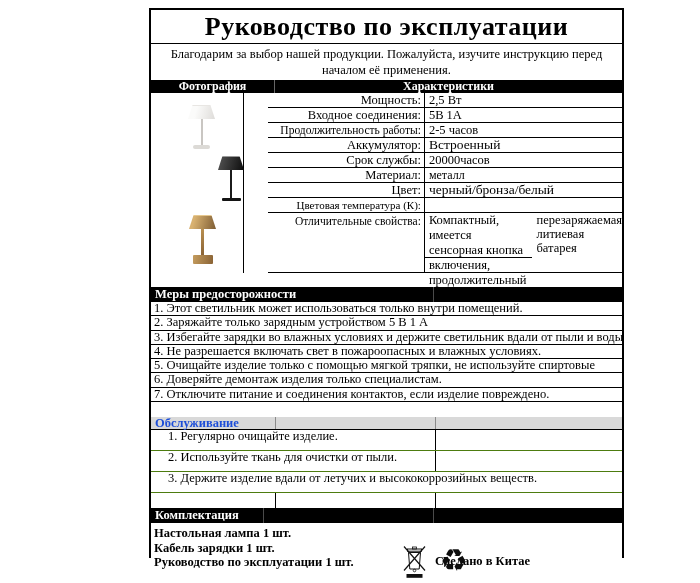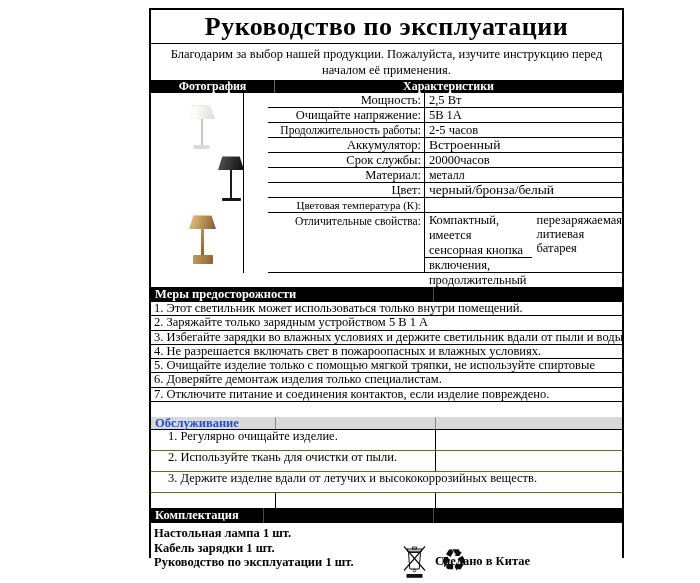--- a/index.html
+++ b/index.html
@@ -108,21 +108,21 @@
           <div class="stem"></div>
           <div class="base"></div>
         </div>
       </div>
       <div class="spec-rows">
         <div class="spec-row">
           <div class="lbl">Мощность:</div>
           <div class="val">2,5 Вт</div>
         </div>
         <div class="spec-row">
-          <div class="lbl">Очищайте напряжение:</div>
+          <div class="lbl">Входное соединения:</div>
           <div class="val">5В 1А</div>
         </div>
         <div class="spec-row">
           <div class="lbl">Продолжительность работы:</div>
           <div class="val">2-5 часов</div>
         </div>
         <div class="spec-row">
           <div class="lbl">Аккумулятор:</div>
           <div class="val">Встроенный</div>
         </div>

